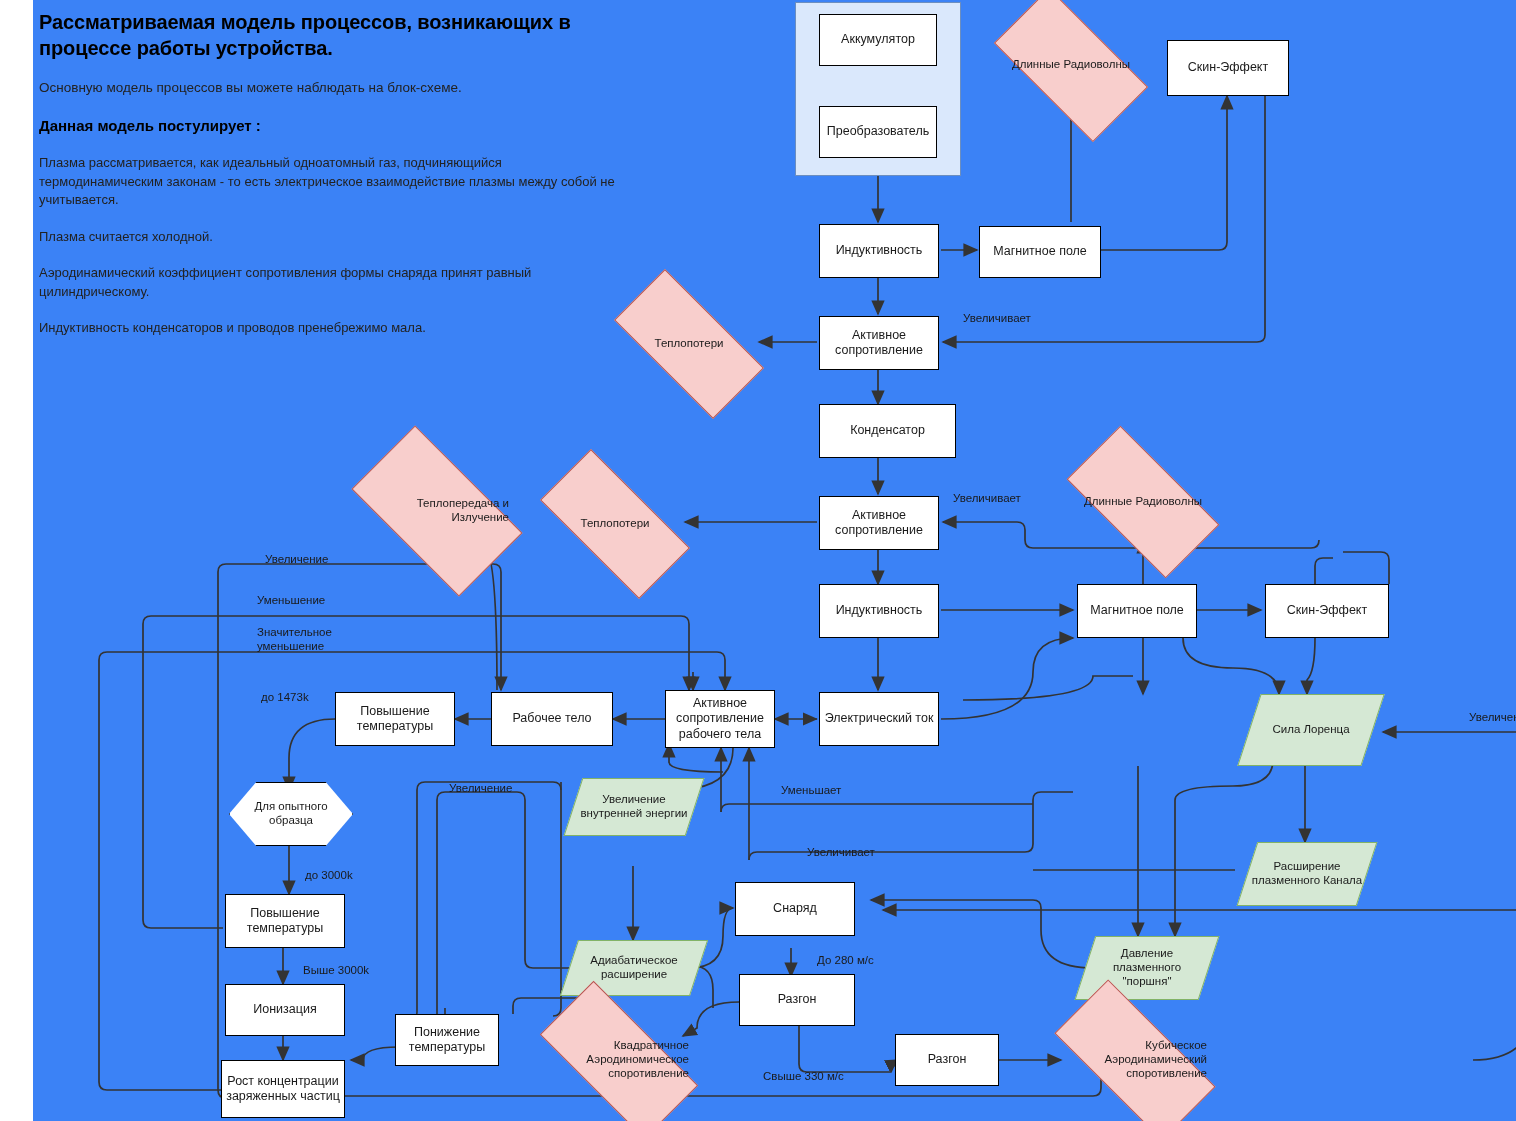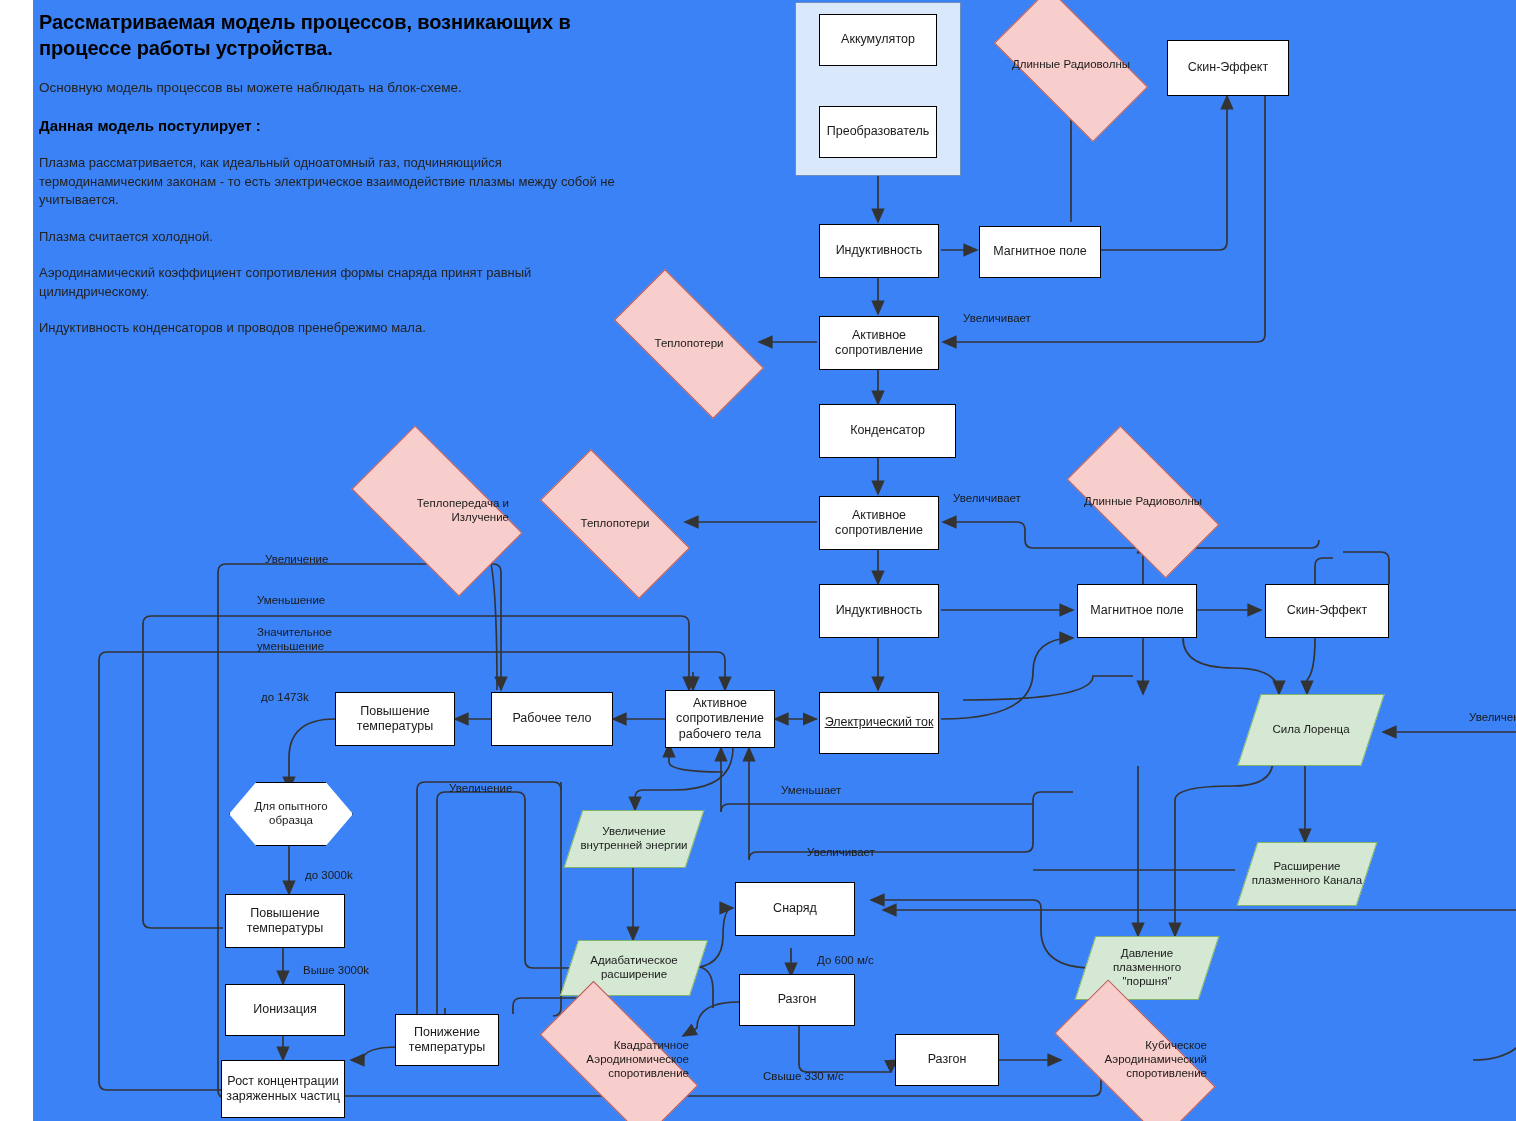--- a/index.html
+++ b/index.html
@@ -369,21 +369,21 @@
 
   <div class="node n-rect" style="left:302px; top:692px; width:120px; height:54px;">
     <span>Повышение температуры</span>
   </div>
   <div class="node n-rect" style="left:458px; top:692px; width:122px; height:54px;">
     <span>Рабочее тело</span>
   </div>
   <div class="node n-rect" style="left:632px; top:690px; width:110px; height:58px;">
     <span>Активное сопротивление рабочего тела</span>
   </div>
-  <div class="node n-rect" style="left:786px; top:692px; width:120px; height:62px;text-decoration:underline;">
+  <div class="node n-rect" style="left:786px; top:692px; width:120px; height:54px;">
     <span>Электрический ток</span>
   </div>
 
   <div class="node n-para" style="left:1216px; top:694px; width:124px; height:72px;">
     <div class="pshape"></div>
     <span class="plabel">Сила Лоренца</span>
   </div>
   <div class="node n-para" style="left:1214px; top:842px; width:120px; height:64px;">
     <div class="pshape"></div>
     <span class="plabel">Расширение плазменного Канала</span>
@@ -391,21 +391,21 @@
   <div class="node n-para" style="left:1052px; top:936px; width:124px; height:64px;">
     <div class="pshape"></div>
     <span class="plabel">Давление плазменного "поршня"</span>
   </div>
 
   <div class="node n-hex" style="left:196px; top:782px; width:124px; height:64px;">
     <div class="hshape"></div>
     <span class="hlabel">Для опытного образца</span>
   </div>
 
-  <div class="node n-para" style="left:540px; top:810px; width:122px; height:58px;text-align:center;">
+  <div class="node n-para" style="left:540px; top:778px; width:122px; height:58px;text-align:center;">
     <div class="pshape"></div>
     <span class="plabel">Увеличение внутренней энергии</span>
   </div>
   <div class="node n-para" style="left:536px; top:940px; width:130px; height:56px;">
     <div class="pshape"></div>
     <span class="plabel">Адиабатическое расширение</span>
   </div>
 
   <div class="node n-rect" style="left:192px; top:894px; width:120px; height:54px;">
     <span>Повышение температуры</span>
@@ -443,16 +443,16 @@
   <div class="edge-label" style="left:232px; top:553px;">Увеличение</div>
   <div class="edge-label" style="left:224px; top:594px;">Уменьшение</div>
   <div class="edge-label two" style="left:224px; top:626px;">Значительное уменьшение</div>
   <div class="edge-label" style="left:228px; top:691px;">до 1473k</div>
   <div class="edge-label" style="left:272px; top:869px;">до 3000k</div>
   <div class="edge-label" style="left:270px; top:964px;">Выше 3000k</div>
   <div class="edge-label" style="left:416px; top:782px;">Увеличение</div>
   <div class="edge-label" style="left:748px; top:784px;">Уменьшает</div>
   <div class="edge-label" style="left:774px; top:846px;">Увеличивает</div>
   <div class="edge-label" style="left:1436px; top:711px;">Увеличение</div>
-  <div class="edge-label" style="left:784px; top:954px;">До 600 м/с</div>
+  <div class="edge-label" style="left:784px; top:954px;">До 280 м/с</div>
   <div class="edge-label" style="left:730px; top:1070px;">Свыше  330 м/с</div>
 
 </div>
 
 </body></html>

